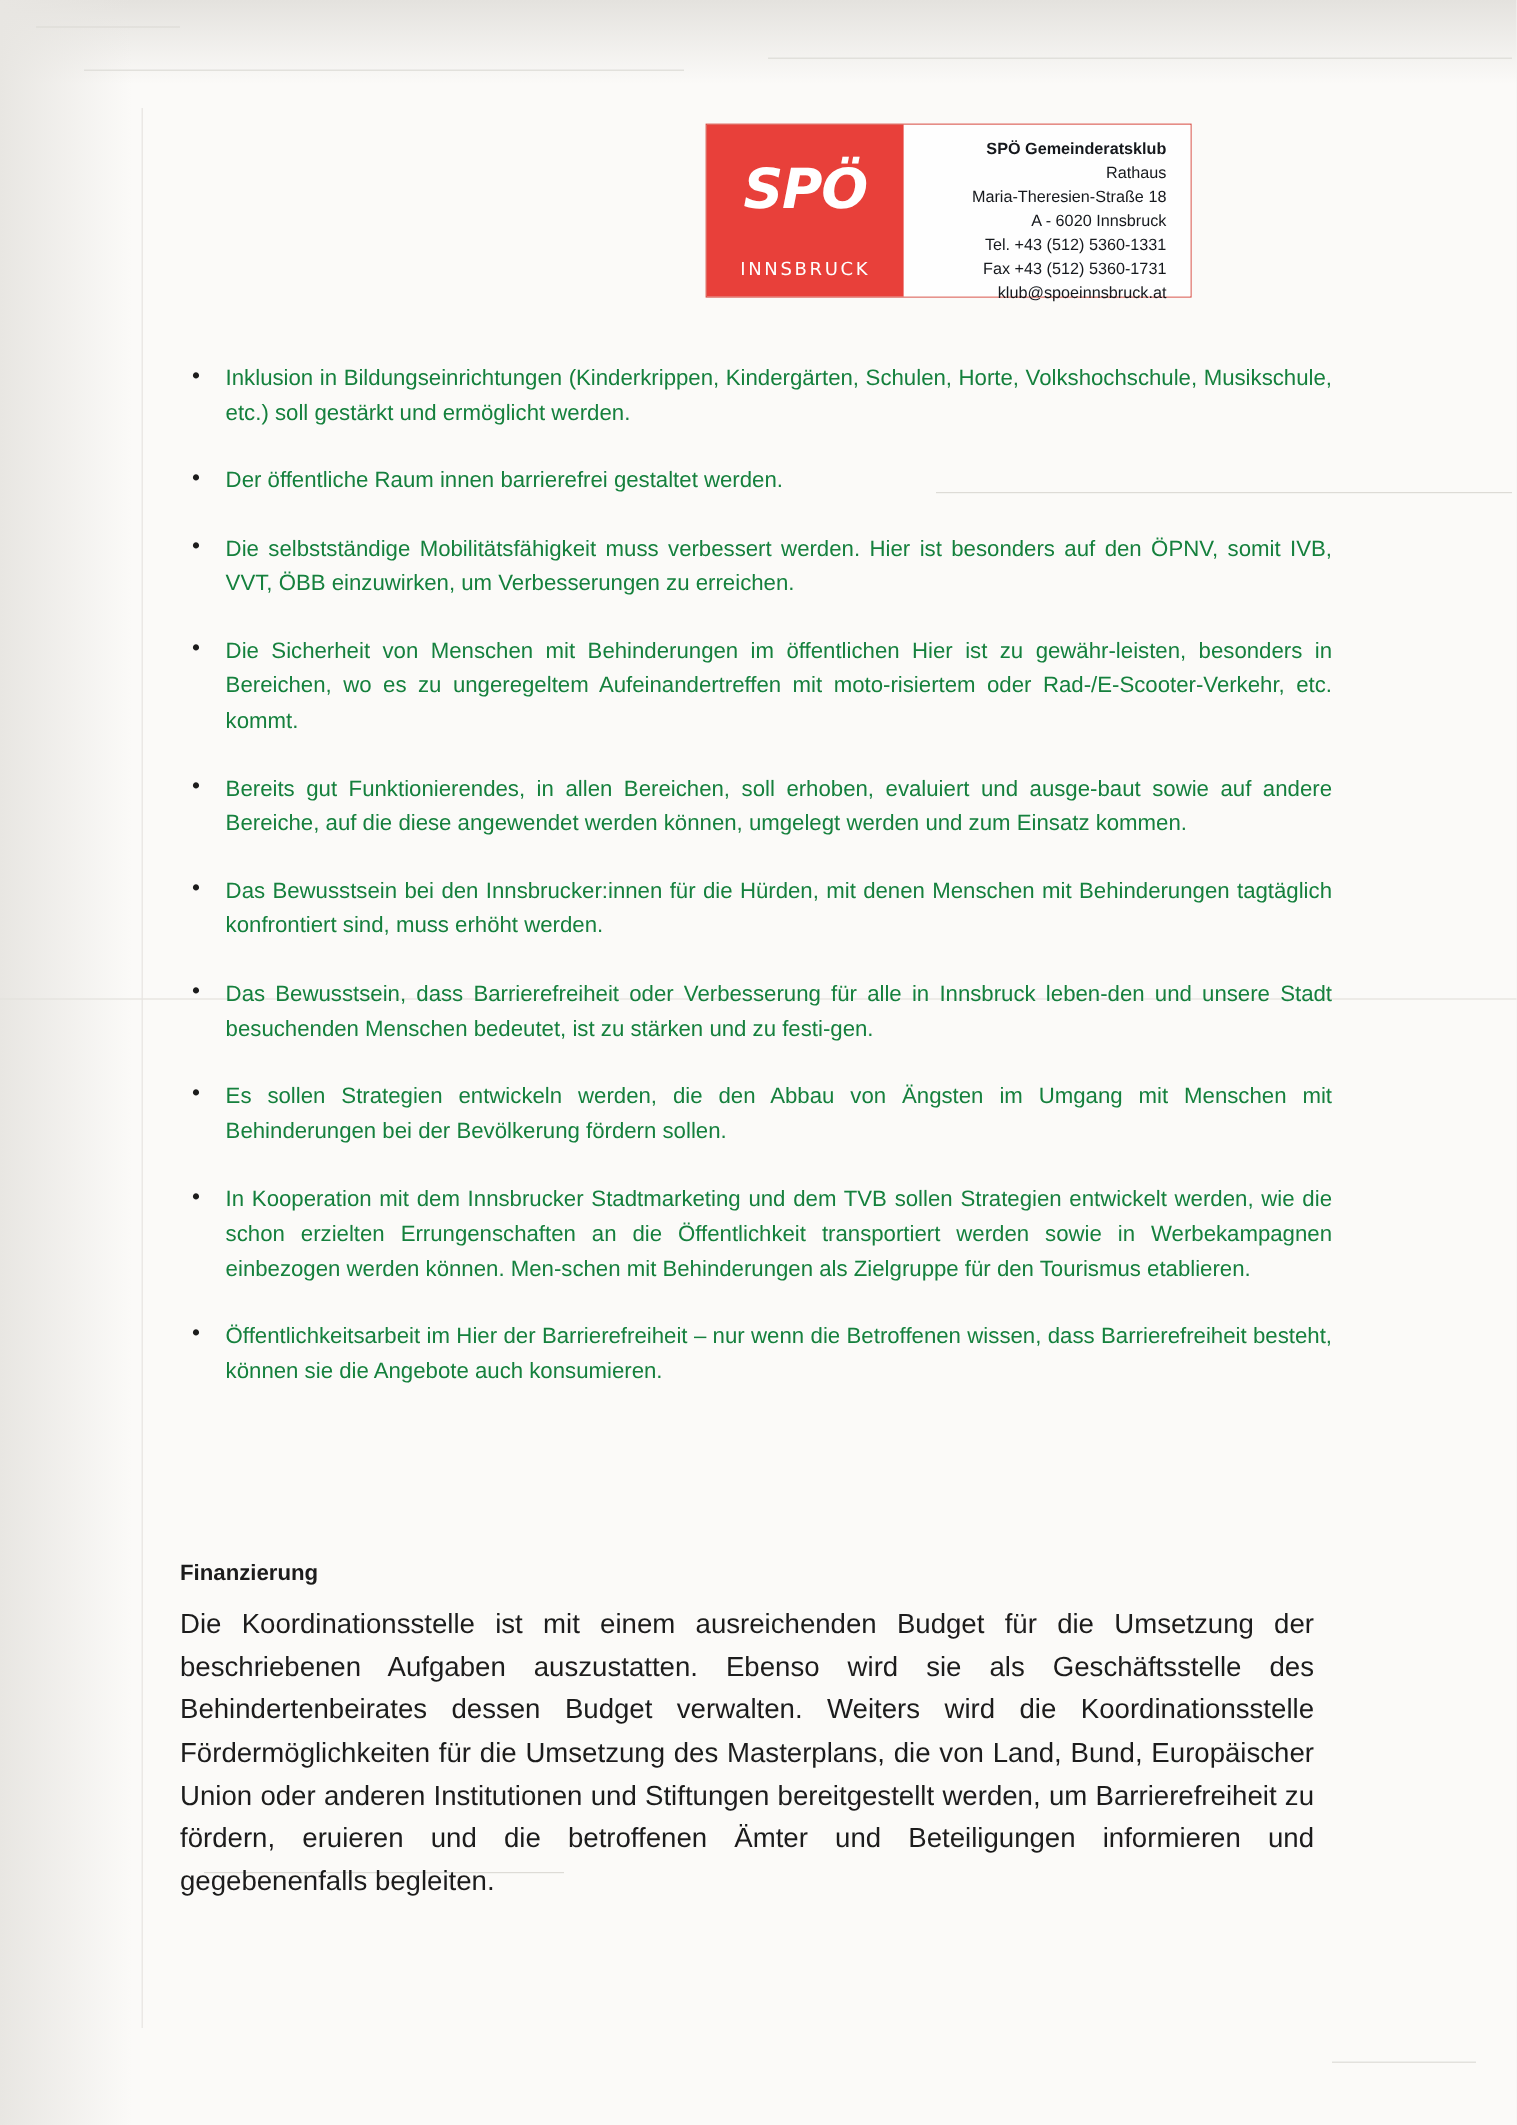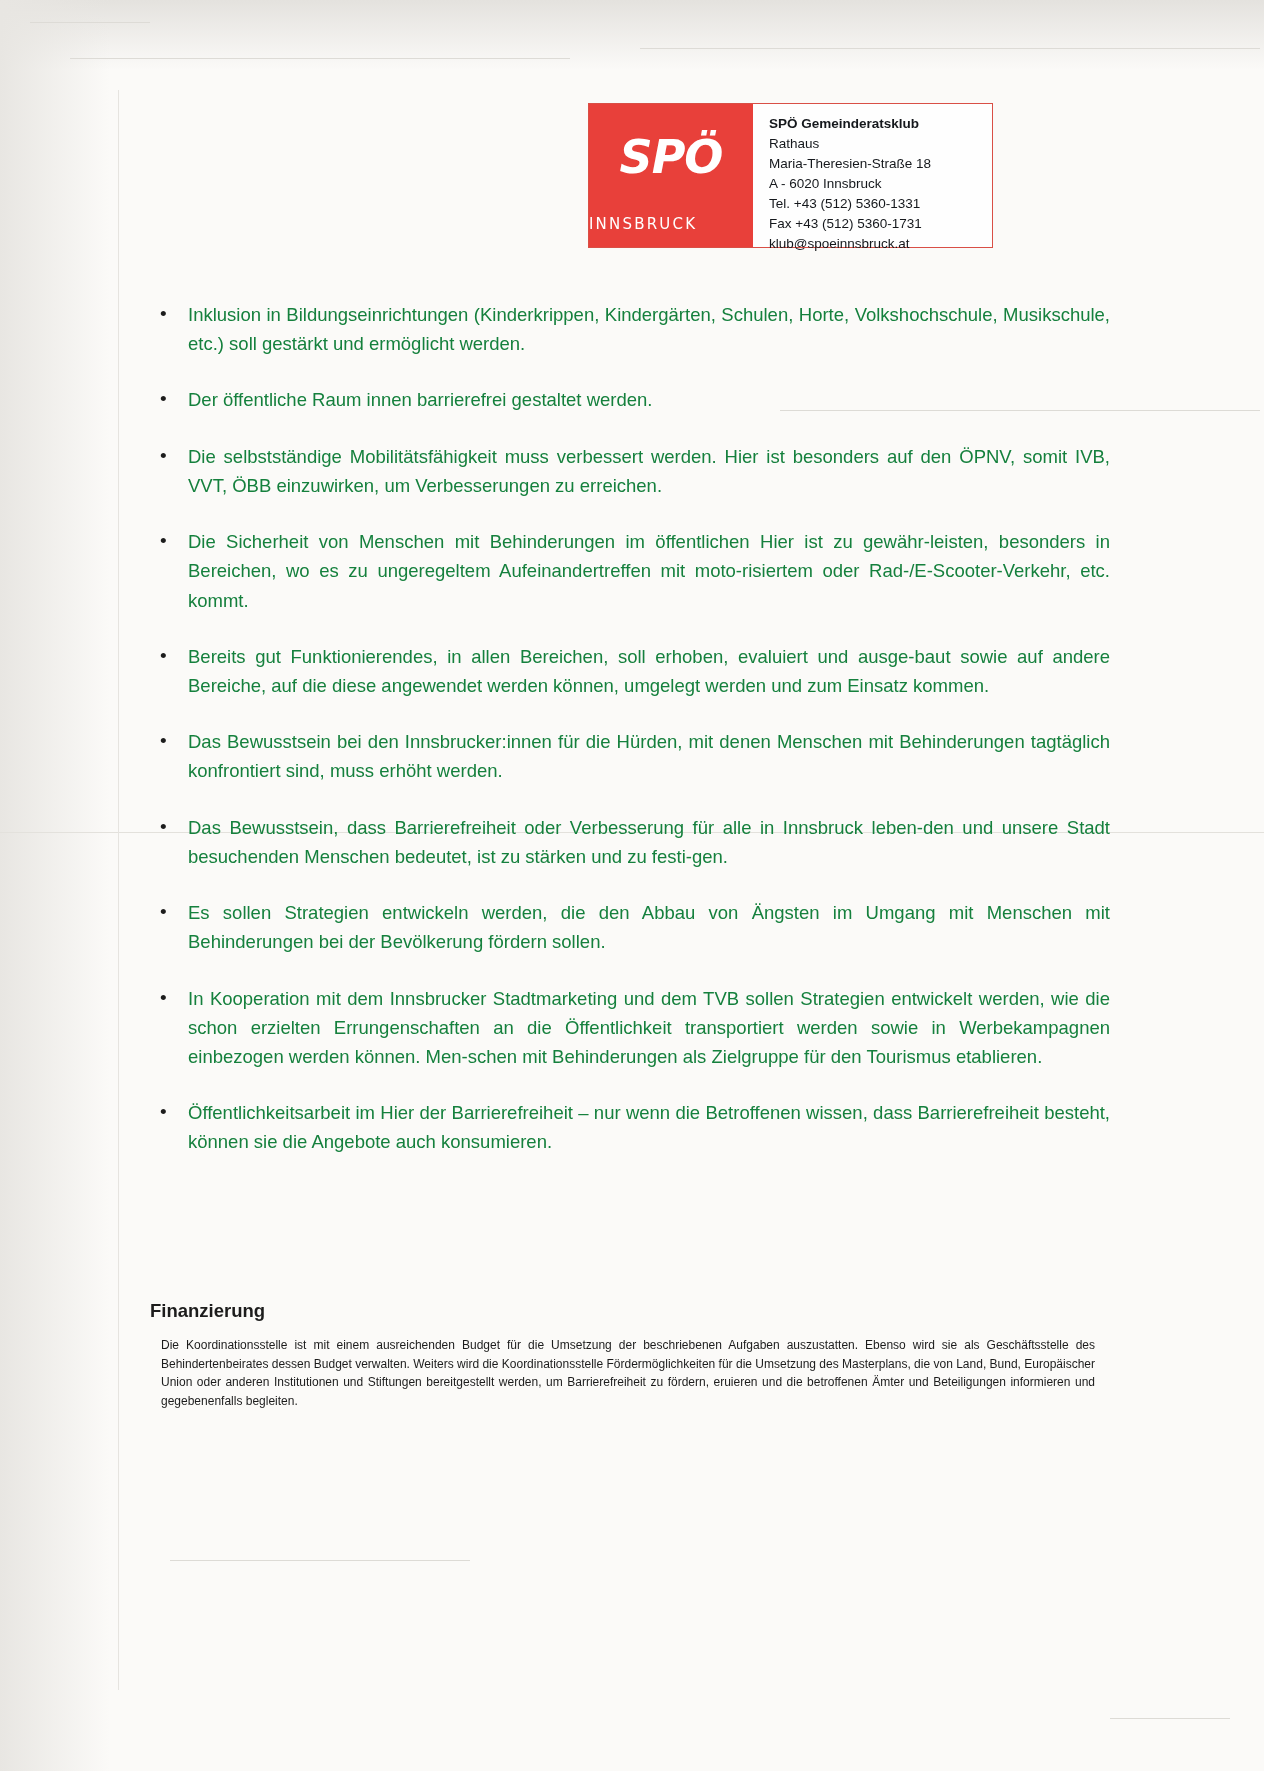--- a/index.html
+++ b/index.html
@@ -66,29 +66,30 @@
     font-style: italic;
     font-size: 46px;
     letter-spacing: -1px;
     line-height: 1;
   }
   .logo-city {
     position: absolute;
     bottom: 14px;
     left: 0;
     right: 0;
-    text-align: left;
+    text-align: center;
     font-family: "DejaVu Sans", sans-serif;
     font-size: 15px;
     letter-spacing: 2.2px;
     font-weight: 500;
   }
   .address-box {
     flex: 1;
     padding: 10px 20px 8px 16px;
+    text-align: right;
     font-size: 13.5px;
     line-height: 1.48;
     color: #15181c;
     background: #fefefe;
   }
   .address-box .org {
     font-weight: bold;
     font-size: 13.5px;
   }
 
@@ -126,24 +127,23 @@
     top: 1300px;
     left: 150px;
     width: 945px;
   }
   .section-title {
     font-size: 18.5px;
     font-weight: bold;
     margin-bottom: 14px;
   }
   .section-body {
-    font-size: 12px;
+    font-size: 23px;
     line-height: 1.55;
     text-align: justify;
-    margin-left: 11px;
   }
 </style>
 </head>
 <body>
 
 <div class="page">
 
   <div class="scan-shadow-top"></div>
   <div class="scan-shadow-left"></div>
   <div class="scan-line" style="top:22px; left:30px; width:120px;"></div>

